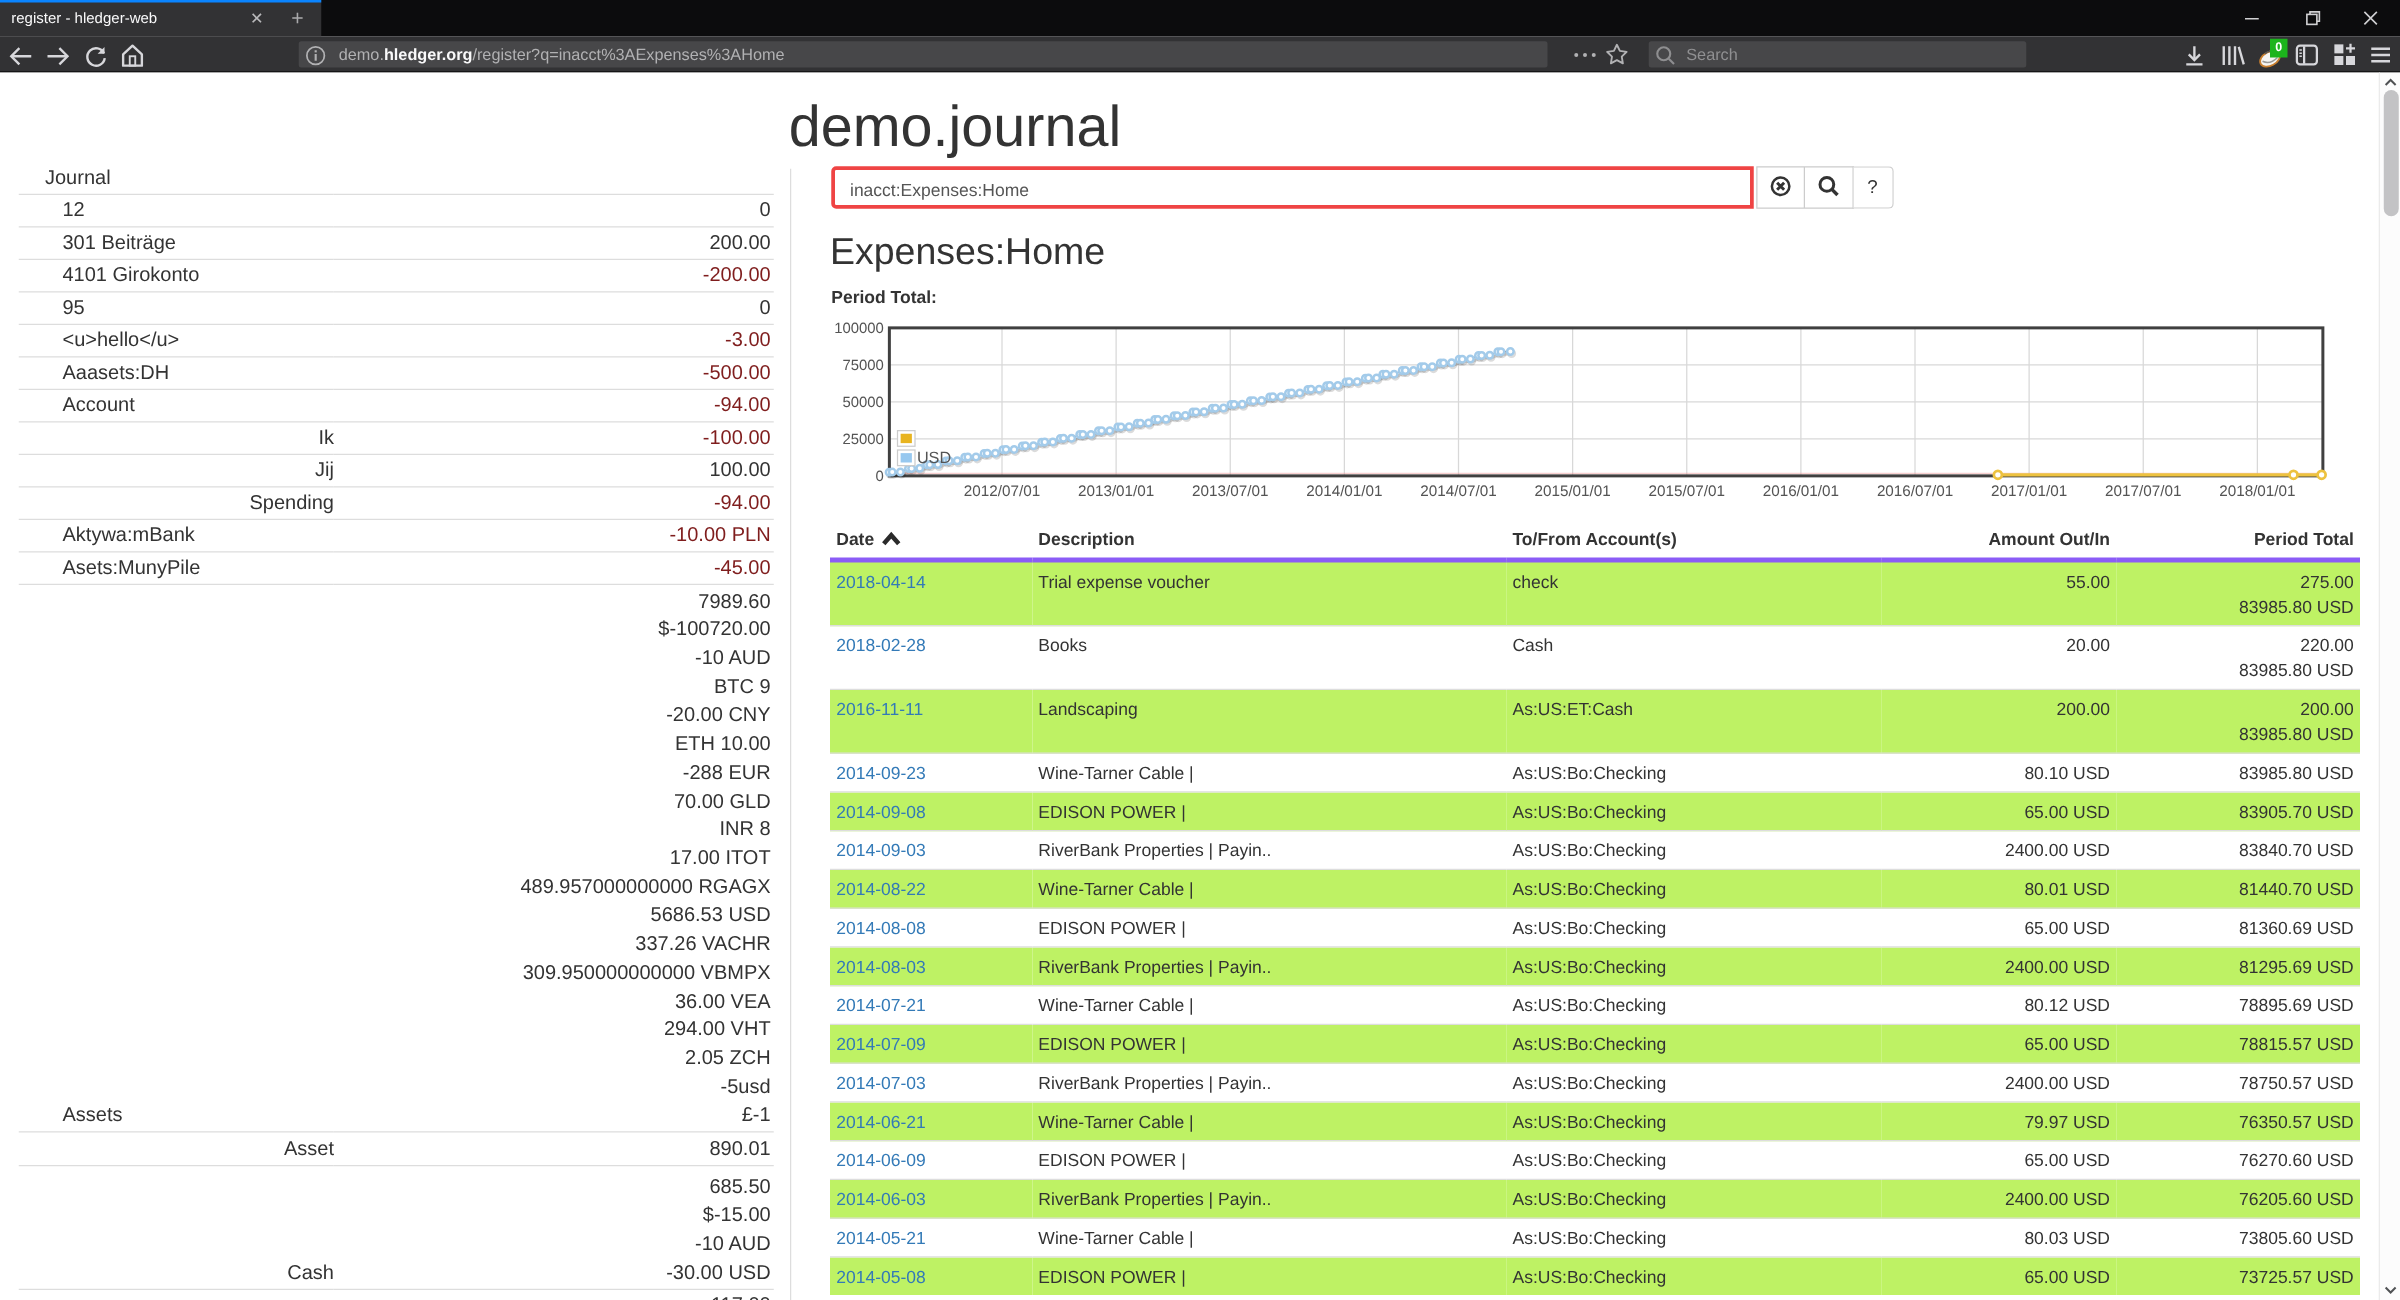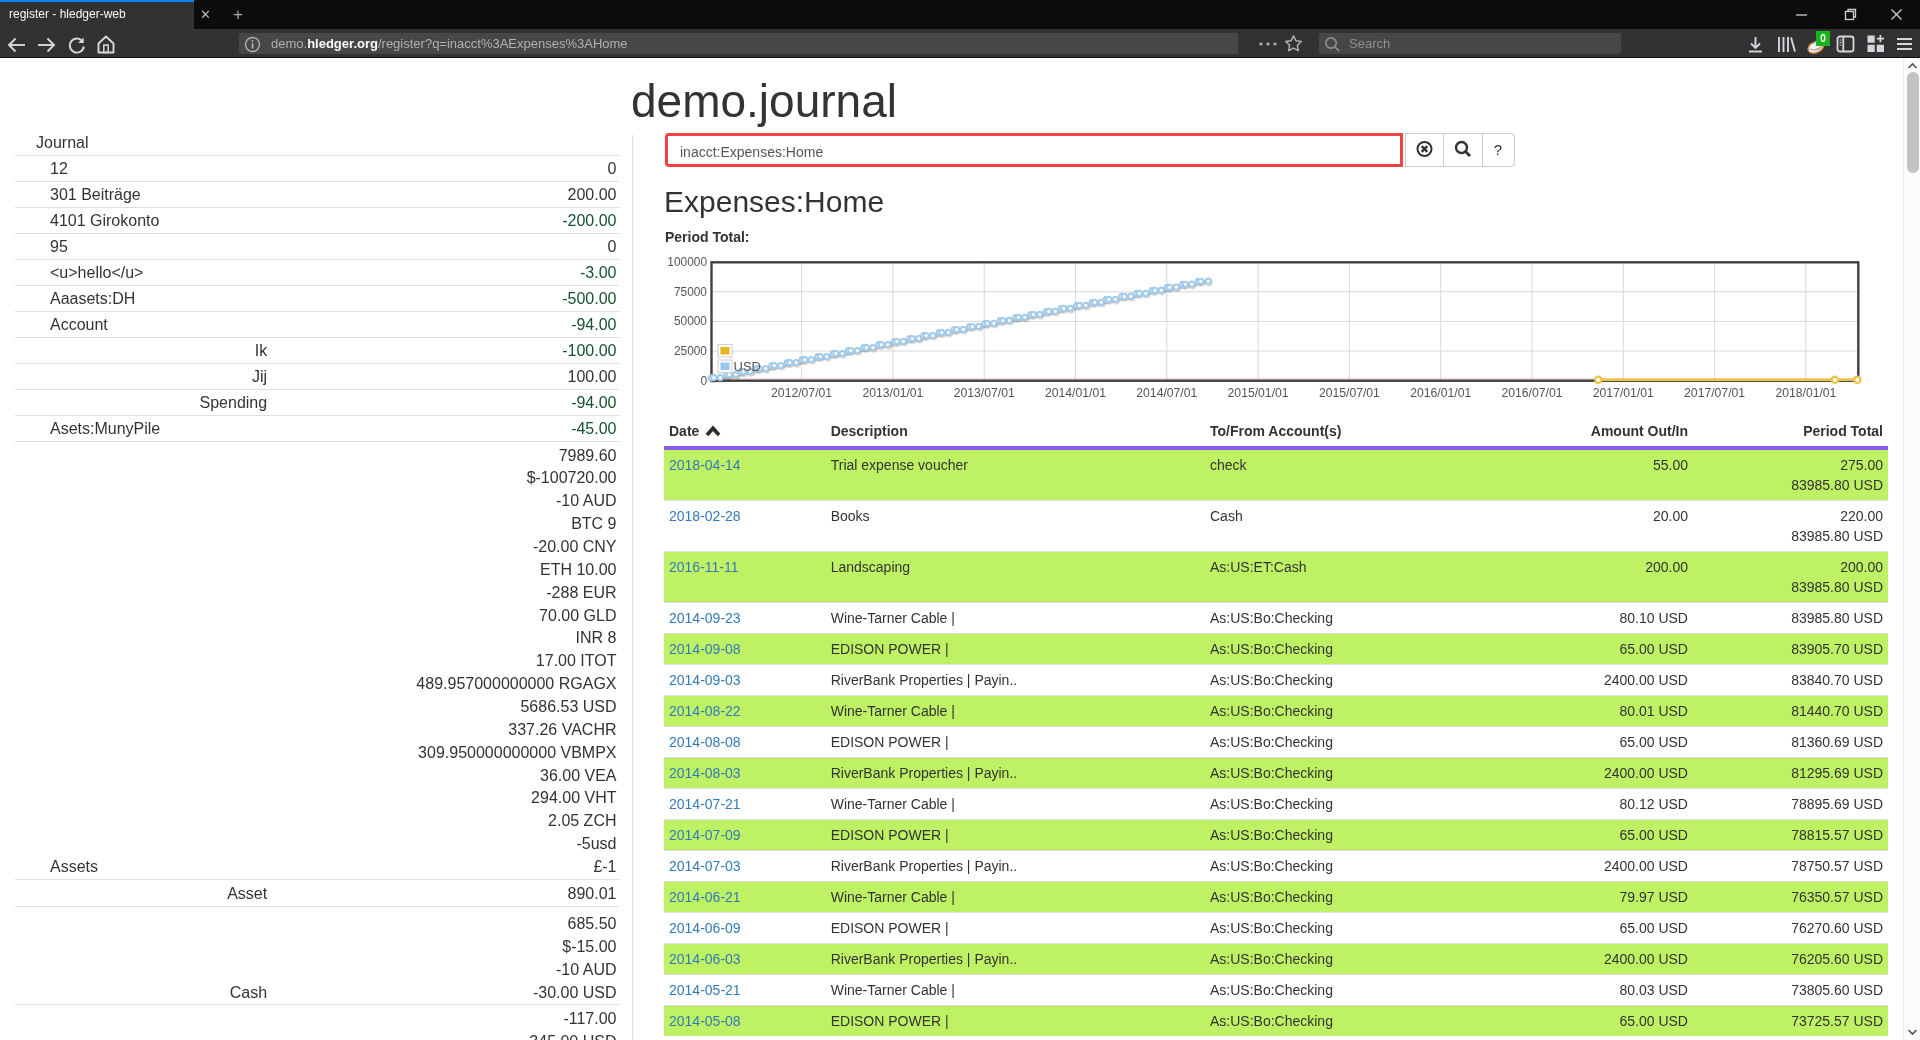--- a/index.html
+++ b/index.html
@@ -1,16 +1,16 @@
 <!DOCTYPE html>
 <html><head><meta charset="utf-8"><title>register - hledger-web</title><style>
 * { margin:0; padding:0; box-sizing:border-box; }
 html,body { width:1920px; height:1040px; overflow:hidden; font-family:"Liberation Sans",sans-serif; background:#fff; }
 .tabbar { position:absolute; left:0; top:0; width:1920px; height:29px; background:#0c0c0d; }
-.tab { position:absolute; left:0; top:0; width:194px; height:29px; background:#323234; }
+.tab { position:absolute; left:0; top:0; width:257px; height:29px; background:#323234; }
 .tab .stripe { position:absolute; left:0; top:0; width:100%; height:2px; background:#0a84ff; }
 .tab .title { position:absolute; left:9px; top:7px; font-size:12px; color:#f9f9fa; }
 .tab .close { position:absolute; left:200px; top:7px; font-size:13px; color:#b9b9bb; }
 .newtab { position:absolute; left:233px; top:5px; width:15px; height:19px; color:#a9a9ab; font-size:17px; font-weight:400; }
 .navbar { position:absolute; left:0; top:29px; width:1920px; height:29px; background:#323234; border-bottom:1px solid #0c0c0d; }
 .urlbar { position:absolute; left:239px; top:33px; width:999px; height:21px; background:#474749; border-radius:2px; }
 .urlbar .txt { position:absolute; left:32px; top:2.5px; font-size:13px; color:#b1b1b3; white-space:nowrap; }
 .urlbar .txt b { color:#f9f9fa; font-weight:700; }
 .searchbar { position:absolute; left:1319px; top:33px; width:302px; height:21px; background:#474749; border-radius:2px; }
 .searchbar .ph { position:absolute; left:30px; top:3px; font-size:13px; color:#909092; }
@@ -19,21 +19,21 @@
 .badge { position:absolute; left:1816px; top:31px; width:14px; height:15px; background:#1cb41c; color:#fff; font-size:10px; font-weight:700; text-align:center; line-height:15px; }
 .page { position:absolute; left:0; top:58px; width:1903px; height:982px; background:#fff; }
 
 .side { position:absolute; left:15px; top:71.6px; width:604px; border-collapse:collapse; font-size:16px; color:#333; }
 .side td { padding:2.2px 0 0 0; line-height:22.86px; border-bottom:1px solid #ddd; vertical-align:top;margin-top:44px; }
 .side td.jrn { padding-left:21px; }
 .side td.lv1 { padding-left:35px; }
 .side td.lv2 { padding-left:43px;text-align:right; }
 .side td.vb { vertical-align:bottom; }
 .side td.amt { text-align:right; padding-right:2.5px; white-space:nowrap; }
-.side .neg { color:#14532d; }
+.side .neg { color:#7f1d1d; }
 .side tr.ast td { padding-top:3px; }
 .side td.cashamt { padding-top:6.3px; }
 .side td.assetsamt { padding-top:2.4px; }
 .vline { position:absolute; left:632px; top:77px; width:1px; height:905px; background:#ddd; }
 
 .h1 { position:absolute; left:631px; top:25px; font-size:46px; line-height:36px; color:#333; }
 .searchinput { position:absolute; left:665px; top:75px; width:738px; height:34px; border:3px solid #ef4444; border-radius:4px 0 0 4px; }
 .searchinput .itxt { position:absolute; left:12px; top:6px; font-size:14px; line-height:20px; color:#555; }
 .btn { position:absolute; top:75px; height:34px; background:#fff; border:1px solid #ccc; }
 .btn1 { left:1404.5px; width:39px; }
@@ -190,20 +190,24 @@
           <td class="lv2">Ik</td>
           <td class="amt"><span class="neg">-100.00</span></td>
         </tr>
 <tr>
           <td class="lv2">Jij</td>
           <td class="amt"><span>100.00</span></td>
         </tr>
 <tr>
           <td class="lv2">Spending</td>
           <td class="amt"><span class="neg">-94.00</span></td>
+        </tr>
+<tr>
+          <td class="lv1">Aktywa:mBank</td>
+          <td class="amt"><span class="neg">-10.00&nbsp;PLN</span></td>
         </tr>
 <tr>
           <td class="lv1">Asets:MunyPile</td>
           <td class="amt"><span class="neg">-45.00</span></td>
         </tr>
 <tr>
           <td class="lv1 vb">Assets</td>
           <td class="amt assetsamt">7989.60<br>$-100720.00<br>-10 AUD<br>BTC 9<br>-20.00 CNY<br>ETH 10.00<br>-288 EUR<br>70.00 GLD<br>INR 8<br>17.00 ITOT<br>489.957000000000 RGAGX<br>5686.53 USD<br>337.26 VACHR<br>309.950000000000 VBMPX<br>36.00 VEA<br>294.00 VHT<br>2.05 ZCH<br>-5usd<br>£-1</td>
         </tr>
 <tr class="ast">

